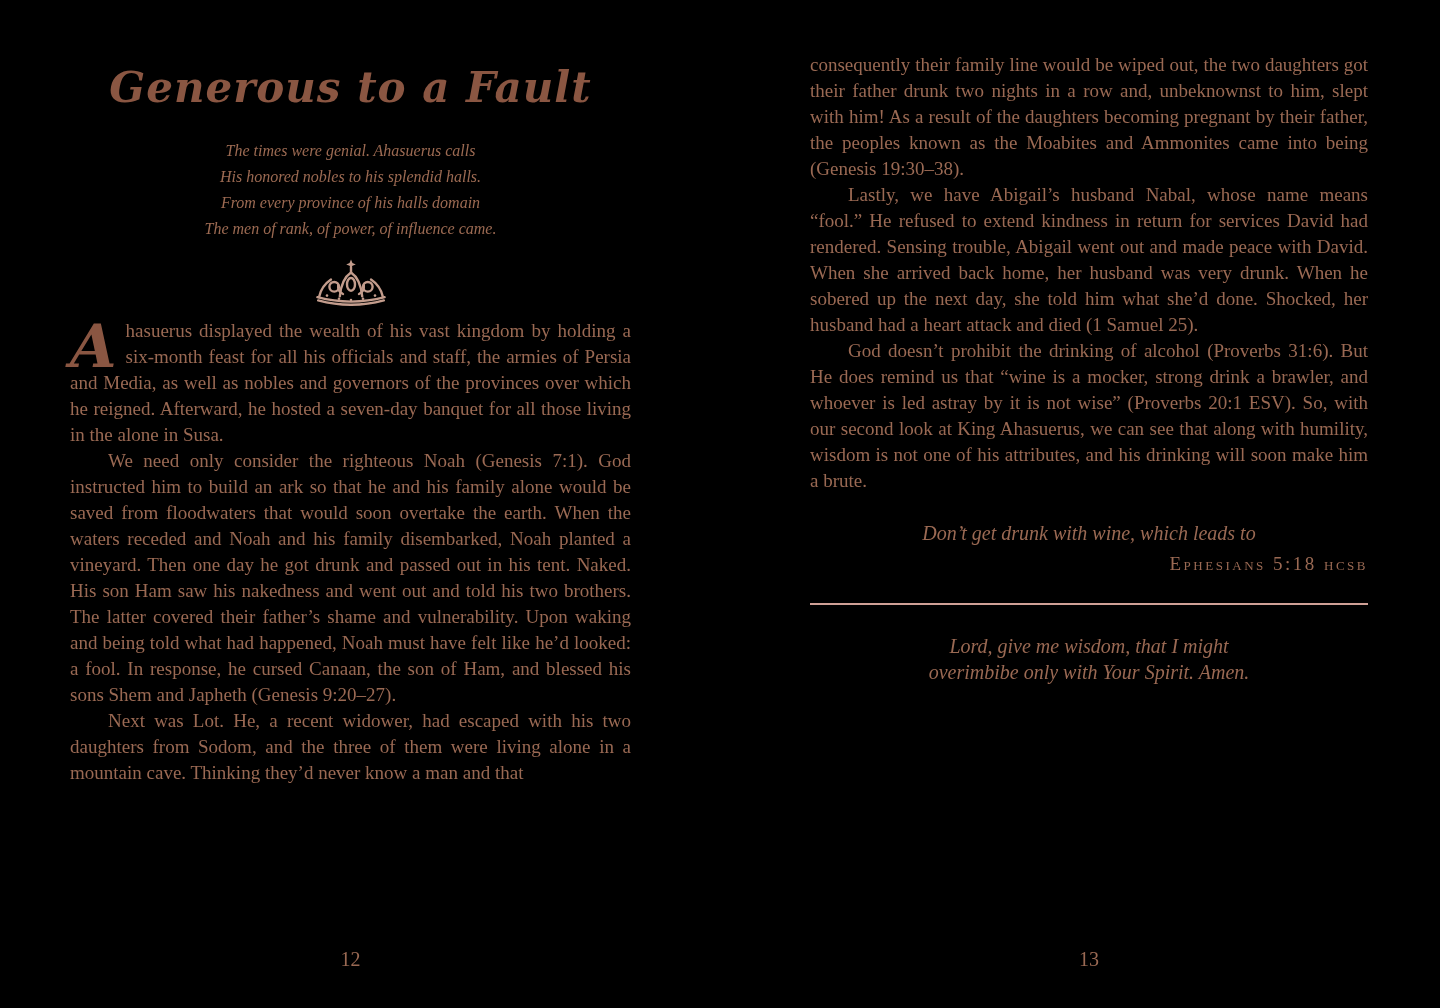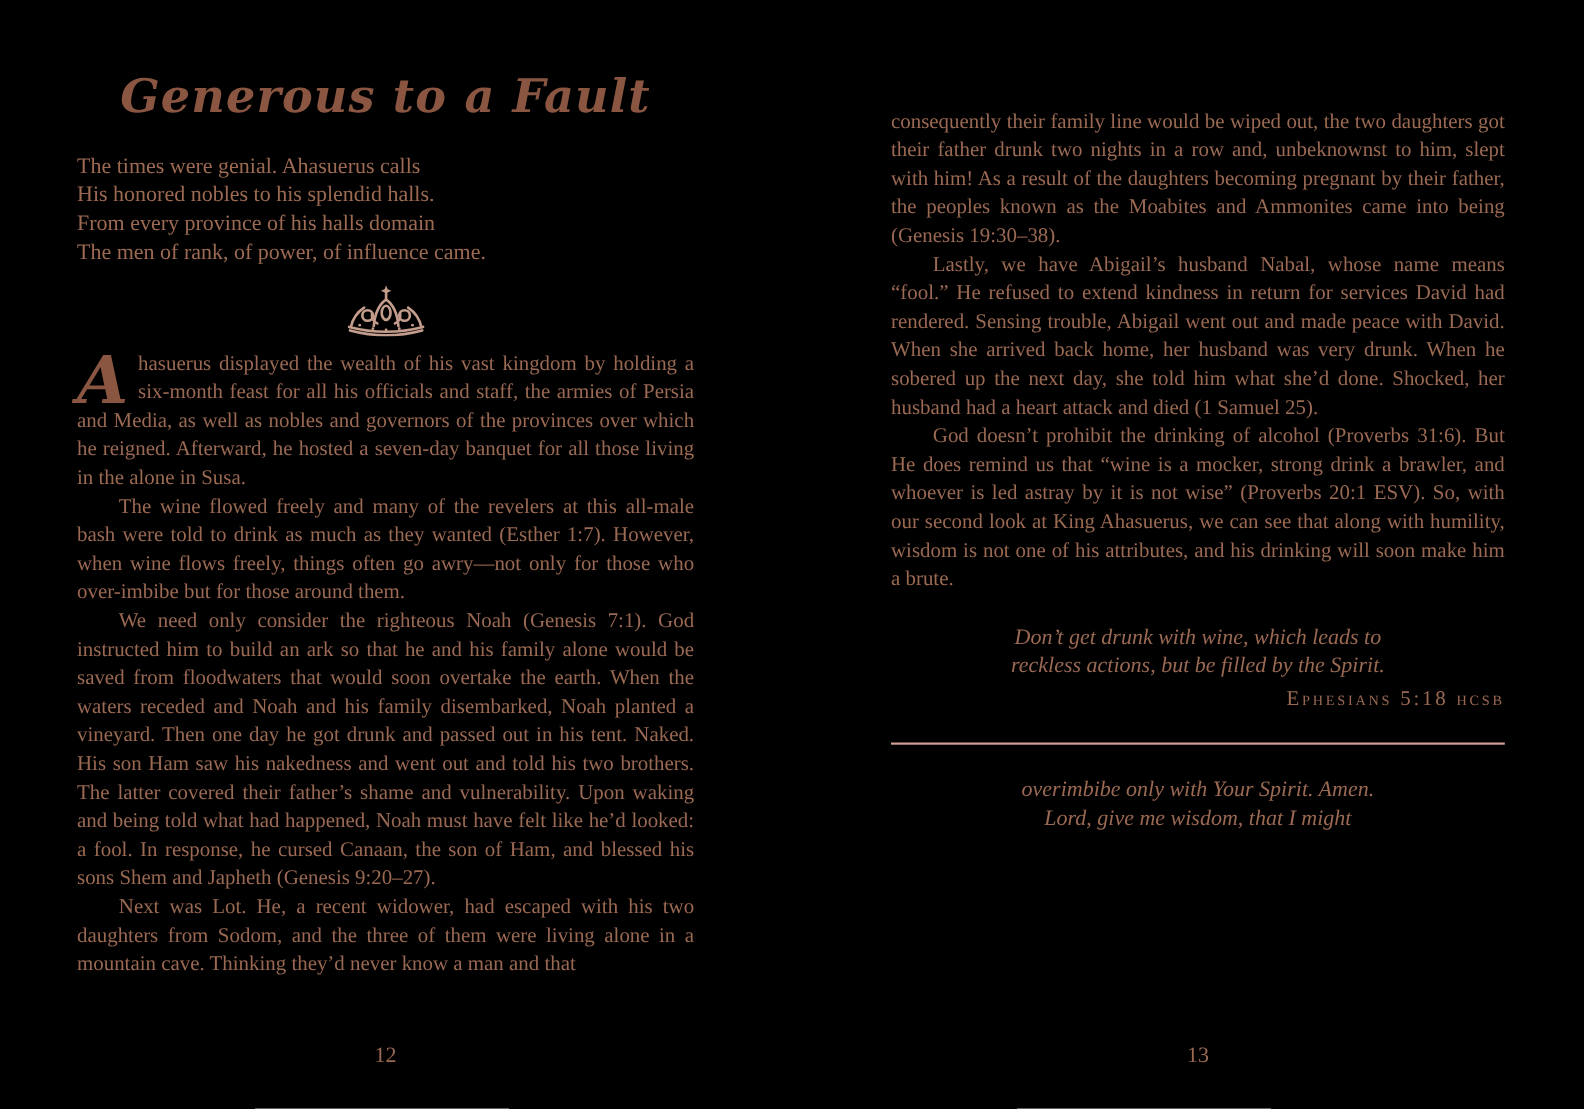--- a/index.html
+++ b/index.html
@@ -29,38 +29,40 @@
     font-family: "DejaVu Serif", serif;
     font-style: italic;
     font-weight: 700;
     font-size: 42px;
     line-height: 1.15;
     letter-spacing: 1px;
     color: #8a5642;
   }
   .poem {
     margin-top: 26px;
-    font-size: 20px;
+    text-align: center;
+    font-style: italic;
+    font-size: 16px;
     line-height: 26px;
     color: #9c6a52;
   }
   .ornament {
     margin-top: 16px;
     text-align: center;
     height: 48px;
   }
   .body-text {
     margin-top: 12px;
     font-size: 19px;
     line-height: 26px;
     color: #9a6953;
     text-align: justify;
   }
   .page.right .body-text { margin-top: 0; }
-  .page.right { padding-top: 98px; box-sizing: border-box; }
+  .page.right { padding-top: 52px; box-sizing: border-box; }
 
   .para { margin: 0; text-indent: 38px; }
   .para.no-indent { text-indent: 0; }
 
   .dropcap {
     float: left;
     font-family: "DejaVu Serif", serif;
     font-style: italic;
     font-weight: 700;
     font-size: 60px;
@@ -148,45 +150,43 @@
           <circle cx="35" cy="51" r="1.6"></circle>
           <circle cx="50" cy="52.5" r="1.6"></circle>
           <circle cx="65" cy="51" r="1.6"></circle>
           <circle cx="80" cy="47" r="1.6"></circle>
         </g>
       </svg>
     </div>
 
     <div class="body-text">
       <p class="para no-indent"><span class="dropcap">A</span><span>hasuerus displayed the wealth of his vast kingdom by holding a six-month feast for all his officials and staff, the armies of Persia and Media, as well as nobles and governors of the provinces over which he reigned. Afterward, he hosted a seven-day banquet for all those living in the alone in Susa.</span></p>
-      <p class="para">The wine flowed freely and many of the revelers at this all-male bash were told to drink as much as they wanted (Esther 1:7). However, when wine flows freely, things often go awry—not only for those who over-imbibe but for those around them.</p>
       <p class="para">We need only consider the righteous Noah (Genesis 7:1). God instructed him to build an ark so that he and his family alone would be saved from floodwaters that would soon overtake the earth. When the waters receded and Noah and his family disembarked, Noah planted a vineyard. Then one day he got drunk and passed out in his tent. Naked. His son Ham saw his nakedness and went out and told his two brothers. The latter covered their father’s shame and vulnerability. Upon waking and being told what had happened, Noah must have felt like he’d looked: a fool. In response, he cursed Canaan, the son of Ham, and blessed his sons Shem and Japheth (Genesis 9:20–27).</p>
       <p class="para">Next was Lot. He, a recent widower, had escaped with his two daughters from Sodom, and the three of them were living alone in a mountain cave. Thinking they’d never know a man and that</p>
     </div>
 
     <div class="folio">12</div>
   </section>
 
   <section class="page right">
 
     <div class="body-text">
       <p class="para no-indent">consequently their family line would be wiped out, the two daughters got their father drunk two nights in a row and, unbeknownst to him, slept with him! As a result of the daughters becoming pregnant by their father, the peoples known as the Moabites and Ammonites came into being (Genesis 19:30–38).</p>
       <p class="para">Lastly, we have Abigail’s husband Nabal, whose name means “fool.” He refused to extend kindness in return for services David had rendered. Sensing trouble, Abigail went out and made peace with David. When she arrived back home, her husband was very drunk. When he sobered up the next day, she told him what she’d done. Shocked, her husband had a heart attack and died (1 Samuel 25).</p>
       <p class="para">God doesn’t prohibit the drinking of alcohol (Proverbs 31:6). But He does remind us that “wine is a mocker, strong drink a brawler, and whoever is led astray by it is not wise” (Proverbs 20:1 ESV). So, with our second look at King Ahasuerus, we can see that along with humility, wisdom is not one of his attributes, and his drinking will soon make him a brute.</p>
     </div>
 
     <div class="verse">
       <div>Don’t get drunk with wine, which leads to</div>
-      <div>reckless actions, but be filled by the Spirit.</div>
       <div class="verse-ref">Ephesians 5:18 hcsb</div>
     </div>
 
     <hr class="divider-rule">
 
     <div class="prayer">
+      <div>Lord, give me wisdom, that I might</div>
       <div>overimbibe only with Your Spirit. Amen.</div>
-      <div>Lord, give me wisdom, that I might</div>
     </div>
 
     <div class="folio">13</div>
   </section>
 
 </div>
 
 </body></html>

